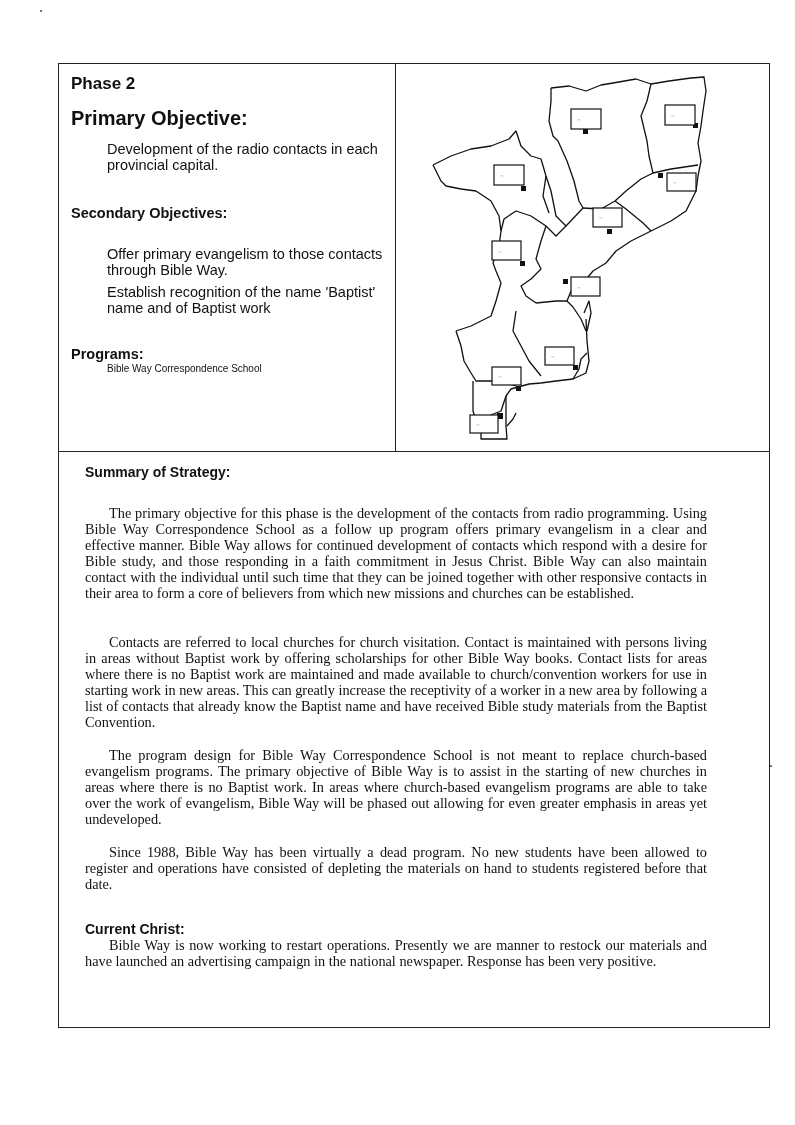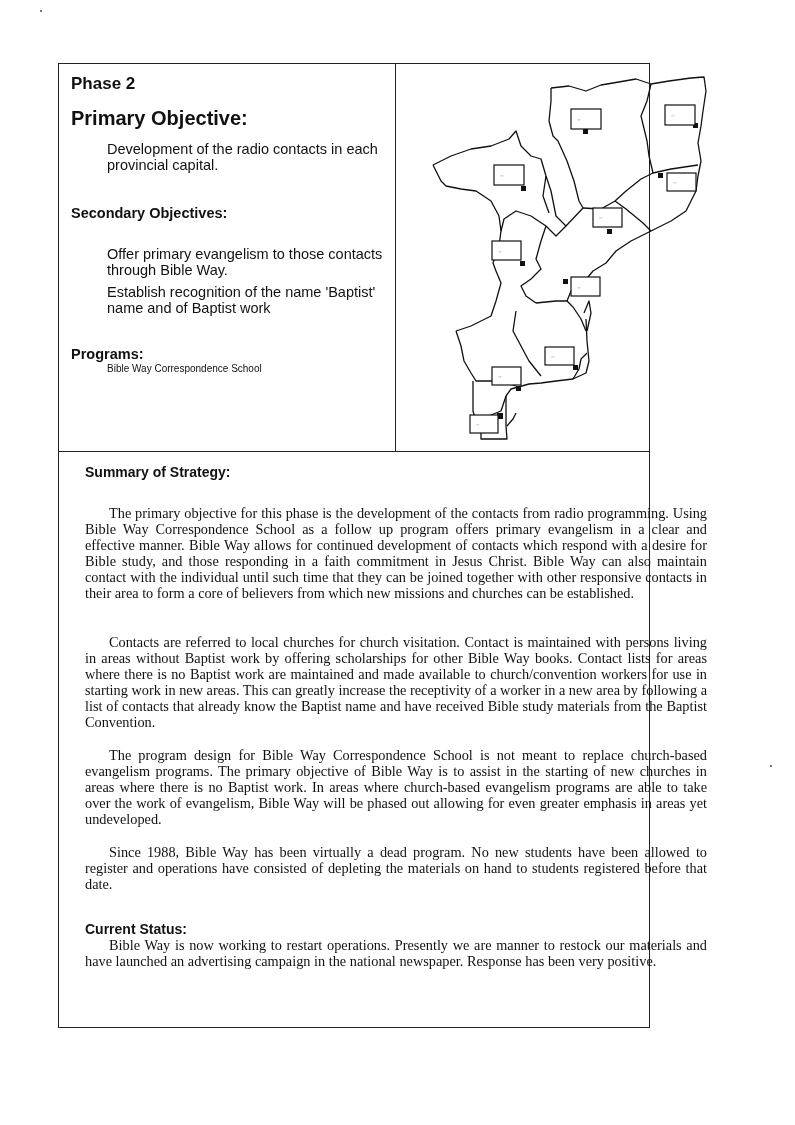--- a/index.html
+++ b/index.html
@@ -1,17 +1,17 @@
 <!DOCTYPE html>
 <html><head>
 <meta charset="utf-8">
 <style>
   html, body { margin: 0; padding: 0; background: #ffffff; }
   body { width: 795px; height: 1125px; position: relative; overflow: hidden; color: #111; }
-  .frame { position: absolute; left: 58px; top: 63px; width: 592px; height: 965px; border: 1px solid #222; box-sizing: border-box; }
+  .frame { position: absolute; left: 58px; top: 63px; width: 712px; height: 965px; border: 1px solid #222; box-sizing: border-box; }
   .hdiv { position: absolute; left: 0; top: 387px; width: 100%; height: 0; border-top: 1px solid #222; }
   .vdiv { position: absolute; left: 336px; top: 0; height: 388px; width: 0; border-left: 1px solid #222; }
   .sans { font-family: "Liberation Sans", "DejaVu Sans", sans-serif; }
   .serif { font-family: "Liberation Serif", "DejaVu Serif", serif; }
   .phase { position: absolute; left: 12px; top: 10px; font-size: 17px; font-weight: bold; }
   .h2 { position: absolute; left: 12px; font-size: 20px; font-weight: bold; }
   .h3 { position: absolute; left: 12px; font-size: 14.5px; font-weight: bold; }
   .body-sans { position: absolute; left: 48px; font-size: 14.5px; line-height: 16px; width: 280px; }
   .programs-val { position: absolute; left: 48px; font-size: 10px; }
   .map { position: absolute; left: 340px; top: 2px; width: 328px; height: 382px; }
@@ -105,15 +105,15 @@
       <text x="475" y="425">::::</text>
     </g>
   </svg>
 
   <div class="sec-head sans" style="top:400px;text-align:right;">Summary of Strategy:</div>
   <div class="para serif" style="top:441px;"><span class="ind"></span><span>The primary objective for this phase is the development of the contacts from radio programming. Using Bible Way Correspondence School as a follow up program offers primary evangelism in a clear and effective manner. Bible Way allows for continued development of contacts which respond with a desire for Bible study, and those responding in a faith commitment in Jesus Christ. Bible Way can also maintain contact with the individual until such time that they can be joined together with other responsive contacts in their area to form a core of believers from which new missions and churches can be established.</span></div>
   <div class="para serif" style="top:570px;"><span class="ind"></span><span>Contacts are referred to local churches for church visitation. Contact is maintained with persons living in areas without Baptist work by offering scholarships for other Bible Way books. Contact lists for areas where there is no Baptist work are maintained and made available to church/convention workers for use in starting work in new areas. This can greatly increase the receptivity of a worker in a new area by following a list of contacts that already know the Baptist name and have received Bible study materials from the Baptist Convention.</span></div>
   <div class="para serif" style="top:683px;"><span class="ind"></span><span>The program design for Bible Way Correspondence School is not meant to replace church-based evangelism programs. The primary objective of Bible Way is to assist in the starting of new churches in areas where there is no Baptist work. In areas where church-based evangelism programs are able to take over the work of evangelism, Bible Way will be phased out allowing for even greater emphasis in areas yet undeveloped.</span></div>
   <div class="para serif" style="top:780px;"><span class="ind"></span><span>Since 1988, Bible Way has been virtually a dead program. No new students have been allowed to register and operations have consisted of depleting the materials on hand to students registered before that date.</span></div>
 
-  <div class="sec-head sans" style="top:857px;">Current Status:</div>
+  <div class="sec-head sans" style="top:857px;">Current Christ:</div>
   <div class="para serif" style="top:873px;"><span class="ind"></span><span>Bible Way is now working to restart operations. Presently we are manner to restock our materials and have launched an advertising campaign in the national newspaper. Response has been very positive.</span></div>
 </div>
 
 </body></html>

